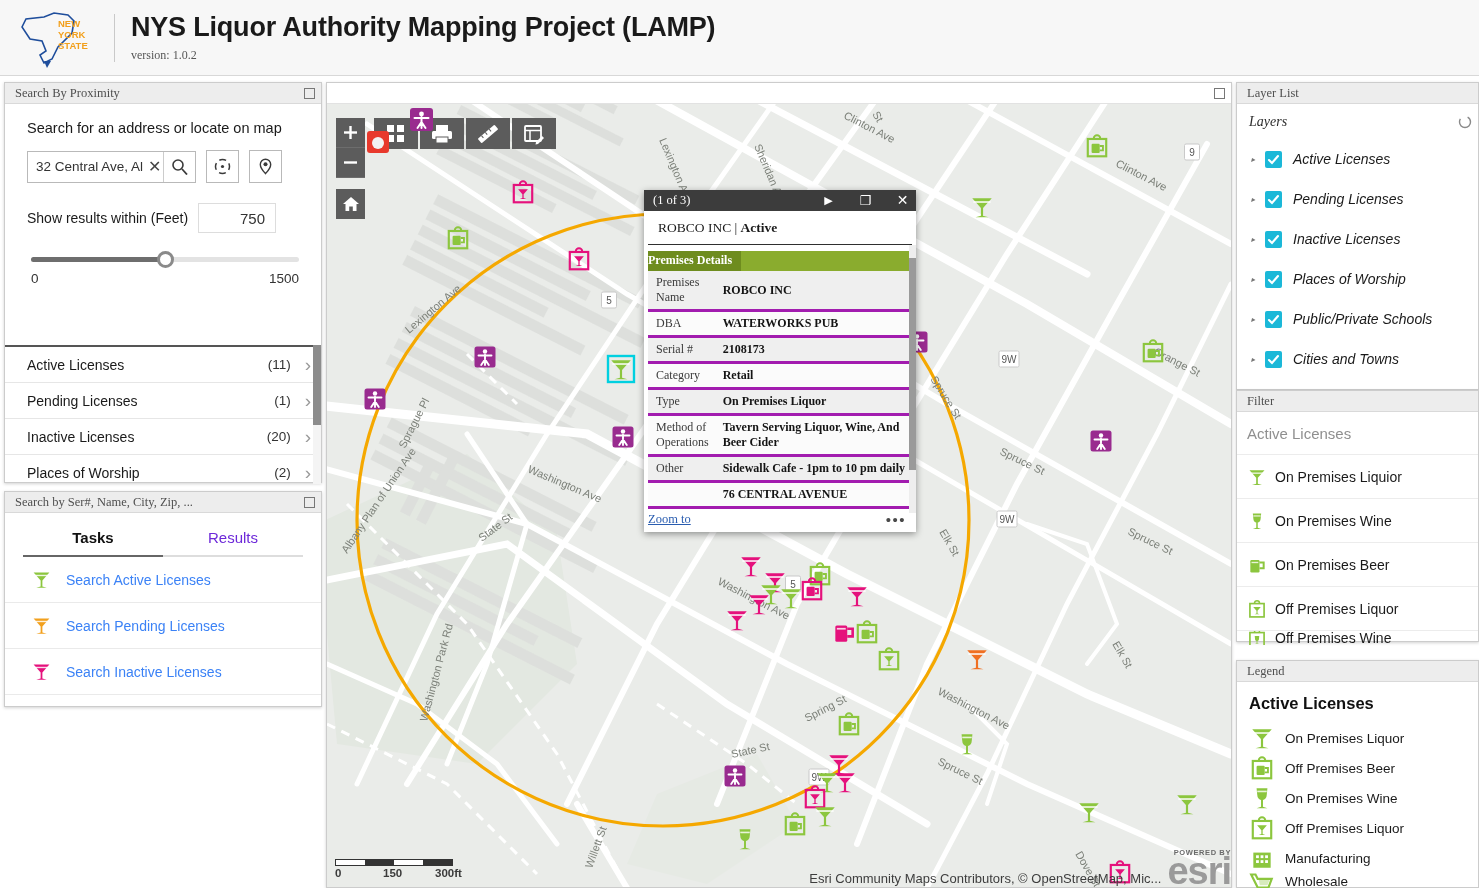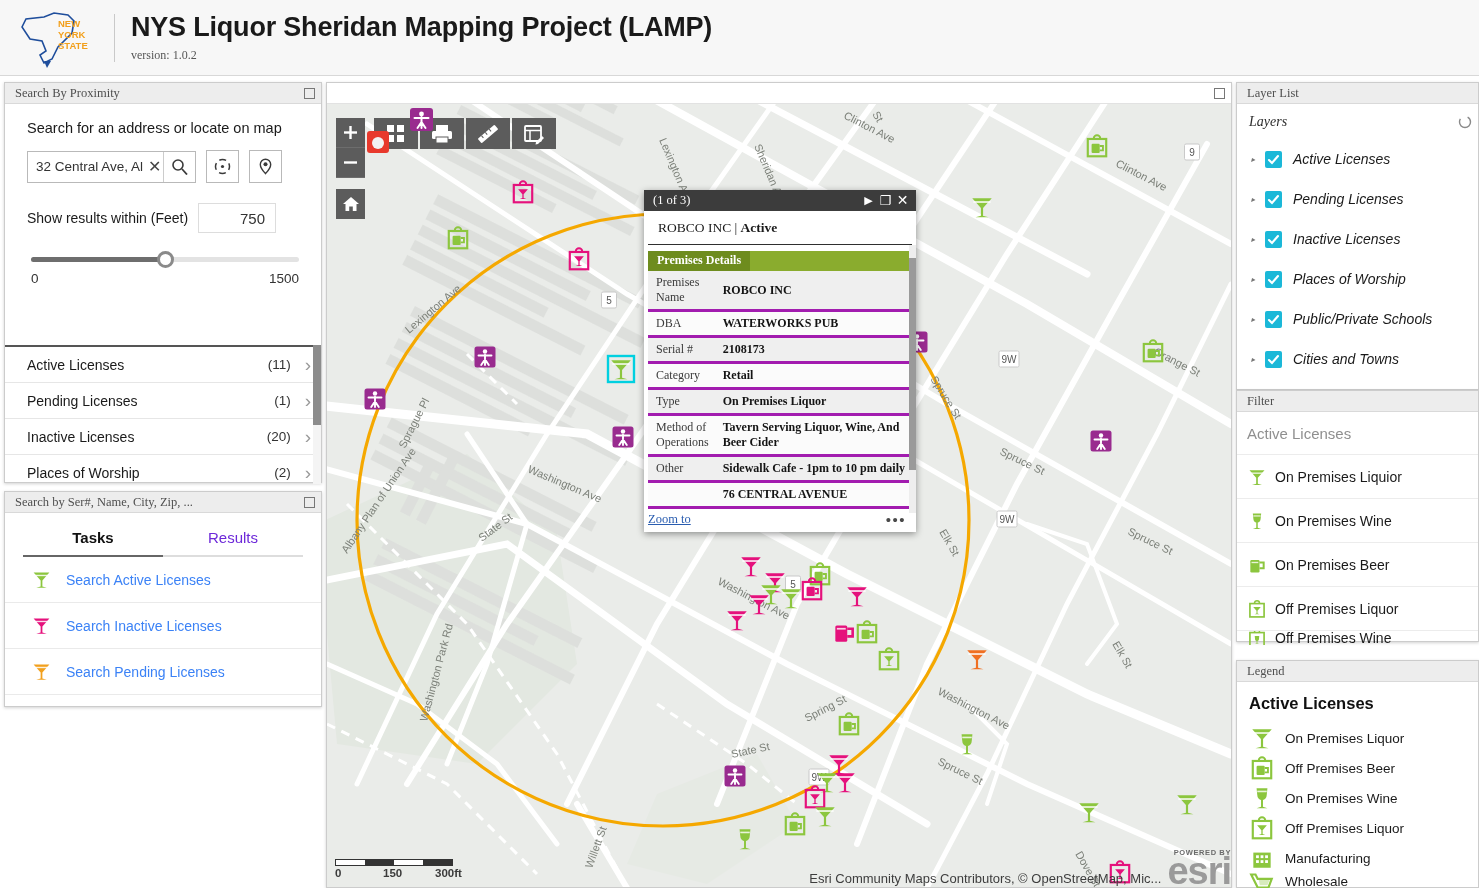--- a/index.html
+++ b/index.html
@@ -159,36 +159,36 @@
   .attrib-text { font-size: 13px; color: #3d3d3d; white-space: nowrap; padding-bottom:1px; }
   .esri-logo { margin-left: 6px; text-align:right; }
   .esri-powered { font-size: 7.5px; font-weight:bold; color:#6b6b6b; letter-spacing: .6px; }
   .esri-word { font-size: 38px; font-weight: bold; color: #9a9a9a; line-height: .78; letter-spacing:-1px; }
 
   
   #popup { position:absolute; left: 317px; top: 107px; width: 272px; z-index: 40;
            background:#fff; box-shadow: 0 2px 7px rgba(0,0,0,.4); }
   .popup-head {
     height: 21px; background:#3c3c3c; color:#fff; display:flex; align-items:center;
-    padding: 0 5px 0 9px; font-family:"Liberation Serif", serif; font-size: 12.5px;
+    padding: 0 5px 0 9px; font-family:"Liberation Serif", serif; font-size: 12.5px; gap: 20px;
   }
   .popup-head .pt { flex:1; }
   .pbtn { width: 17px; text-align:center; cursor:pointer; font-size: 11px; }
   .pbtn.max { font-size: 13px; }
   .pbtn.close { font-size: 14px; }
   .popup-body { position:relative; padding: 0 0 0 0; }
   .popup-subject {
     font-family:"Liberation Serif", serif; font-size: 13.5px; color:#1b1b1b;
     padding: 9px 10px 8px 10px; border-bottom: 1.5px solid #2f2f2f; margin: 0 4px;
   }
   .popup-subject b { font-weight: bold; }
   .detail-tabbar { display:flex; background:#8aac2e; margin: 6px 4px 0 4px; height: 20px; align-items:center; }
   .detail-tab {
     background:#6e8c1e; color:#fff; font-family:"Liberation Serif", serif; font-weight:bold;
-    font-size: 12px; padding: 2px 9px 3px 9px; height:20px; line-height:15px;
+    font-size: 12px; padding: 2px 9px 3px 0; height:20px; line-height:15px;
   }
   table.pd { width: calc(100% - 8px); margin: 0 4px; border-collapse: collapse; }
   table.pd tr { border-bottom: 3px solid #a21caf; }
   table.pd tr:nth-child(odd) { background: #efefef; }
   table.pd tr:nth-child(even) { background: #fbfbfb; }
   table.pd td {
     font-family:"Liberation Serif", serif; font-size: 12px; padding: 4px 6px 4px 8px;
     vertical-align: middle; color:#2a2a2a;
   }
   table.pd td.k { width: 62px; color:#3a3a3a; }
@@ -253,21 +253,21 @@
       <svg width="96" height="62" viewBox="0 0 96 62">
         <path d="M8 20 L12 12 L30 10 L40 6 L54 8 L60 14 L58 26 L44 40 L38 52 L30 56 L26 48 L32 44 L28 34 L16 32 Z" fill="none" stroke="#1f4e9c" stroke-width="1.6"></path>
         <path d="M30 54 L33 61 L37 54 Z" fill="#1f4e9c"></path>
         <text x="44" y="20" font-family="Liberation Sans, sans-serif" font-size="9.5" font-weight="bold" fill="#f2a01d">NEW</text>
         <text x="44" y="31" font-family="Liberation Sans, sans-serif" font-size="9.5" font-weight="bold" fill="#f2a01d">YORK</text>
         <text x="44" y="42" font-family="Liberation Sans, sans-serif" font-size="9.5" font-weight="bold" fill="#f2a01d">STATE</text>
       </svg>
     </div>
     <div class="header-divider"></div>
     <div class="title-block">
-      <div class="app-title">NYS Liquor Sheridan Mapping Project (LAMP)</div>
+      <div class="app-title">NYS Liquor Authority Mapping Project (LAMP)</div>
       <div class="app-version">version: 1.0.2</div>
     </div>
   </div>
 
   <div class="panel" id="proximity-panel">
     <div class="panel-titlebar">
       <span class="ttl">Search By Proximity</span>
       <span class="win-btn"></span>
     </div>
 
@@ -362,34 +362,34 @@
             <svg class="ic" width="21" height="21" viewBox="0 0 24 24">
               <path d="M3 4 L21 4 L13 13 L13 20 L18 21.5 L6 21.5 L11 20 L11 13 Z" fill="#8cc63e"></path>
                <rect x="4" y="6.6" width="16" height="1.6" fill="#fff" opacity=".85"></rect>
             </svg>
           </span>
                  <span class="tl">Search Active Licenses</span>
         </div>
         <div class="task-row">
           <span>
             <svg class="ic" width="21" height="21" viewBox="0 0 24 24">
-              <path d="M3 4 L21 4 L13 13 L13 20 L18 21.5 L6 21.5 L11 20 L11 13 Z" fill="#e5117c"></path>
+              <path d="M3 4 L21 4 L13 13 L13 20 L18 21.5 L6 21.5 L11 20 L11 13 Z" fill="#f2a01d"></path>
                <rect x="4" y="6.6" width="16" height="1.6" fill="#fff" opacity=".85"></rect>
             </svg>
           </span>
-                 <span class="tl">Search Inactive Licenses</span>
+                 <span class="tl">Search Pending Licenses</span>
         </div>
         <div class="task-row">
           <span>
             <svg class="ic" width="21" height="21" viewBox="0 0 24 24">
-              <path d="M3 4 L21 4 L13 13 L13 20 L18 21.5 L6 21.5 L11 20 L11 13 Z" fill="#f2a01d"></path>
+              <path d="M3 4 L21 4 L13 13 L13 20 L18 21.5 L6 21.5 L11 20 L11 13 Z" fill="#e5117c"></path>
                <rect x="4" y="6.6" width="16" height="1.6" fill="#fff" opacity=".85"></rect>
             </svg>
           </span>
-                 <span class="tl">Search Pending Licenses</span>
+                 <span class="tl">Search Inactive Licenses</span>
         </div>
       </div>
   </div>
 
   <div class="panel" id="map-panel">
     <div class="map-titlebar">
       <span class="win-btn"></span>
     </div>
 
     <div class="map-canvas">

